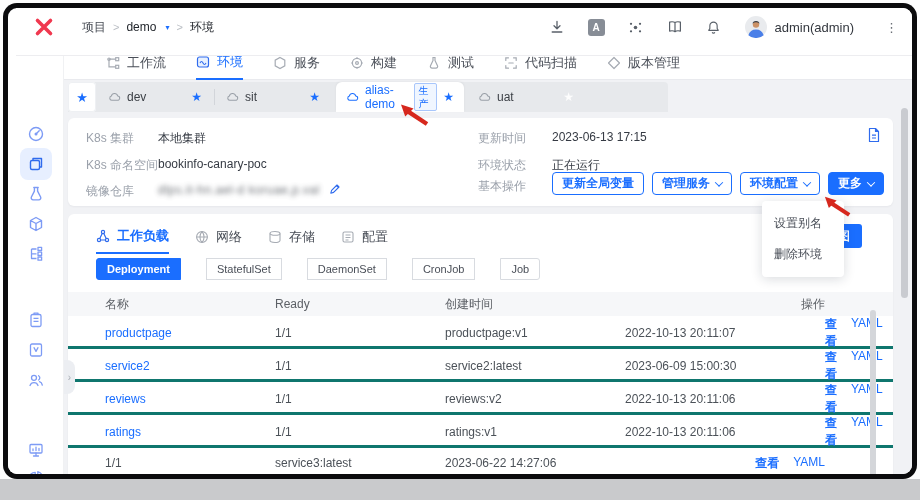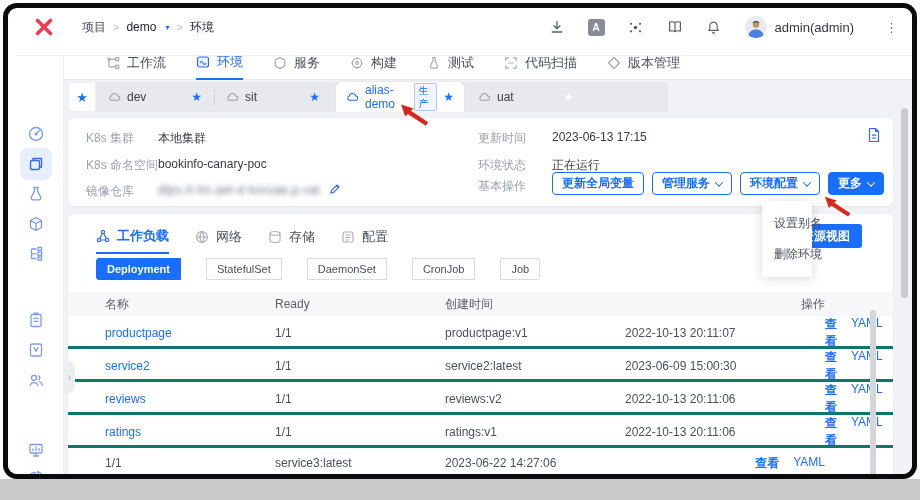--- a/index.html
+++ b/index.html
@@ -79,21 +79,21 @@
   .thead{position:absolute;left:0;right:0;top:78px;height:24px;background:#f6f7f9;font-size:12px;color:#5c6066;}
   .tbody{position:absolute;left:0;right:0;top:102px;}
   .tbody .trow{height:33px;border-bottom:3px solid #0f766e;font-size:12px;color:var(--ink2);}
   .link{color:var(--primary);text-decoration:none;font-size:12px;}
   .actions{display:flex;gap:14px;justify-content:flex-end;}
   .actions .view{font-weight:700;}
   .th-actions{text-align:right;}
   .table-scrollbar{position:absolute;right:17px;top:96px;width:6px;height:212px;background:#d4d6da;border-radius:3px;}
 
   
-  .menu{position:absolute;left:698px;top:155px;width:50px;background:#fff;border-radius:4px;box-shadow:0 2px 12px rgba(20,30,50,.16);padding:7px 0;z-index:40;}
+  .menu{position:absolute;left:698px;top:155px;width:82px;background:#fff;border-radius:4px;box-shadow:0 2px 12px rgba(20,30,50,.16);padding:7px 0;z-index:40;}
   .menu-item{font-size:12px;color:#4a4f58;padding:7px 12px;white-space:nowrap;}
 
   
   .annot{position:absolute;z-index:60;}
   .page-scrollbar{position:absolute;right:4px;top:100px;width:7px;height:190px;background:#c9cbd0;border-radius:4px;z-index:30;}
   svg{display:block;}
 </style>
 </head>
 <body>
 

